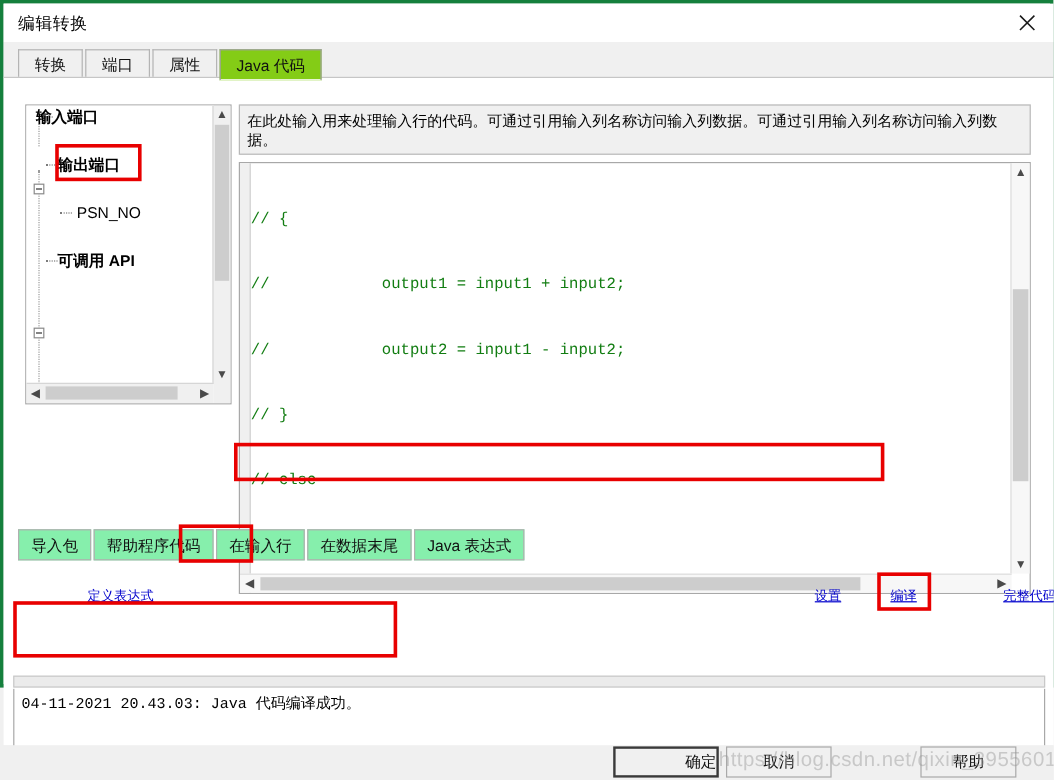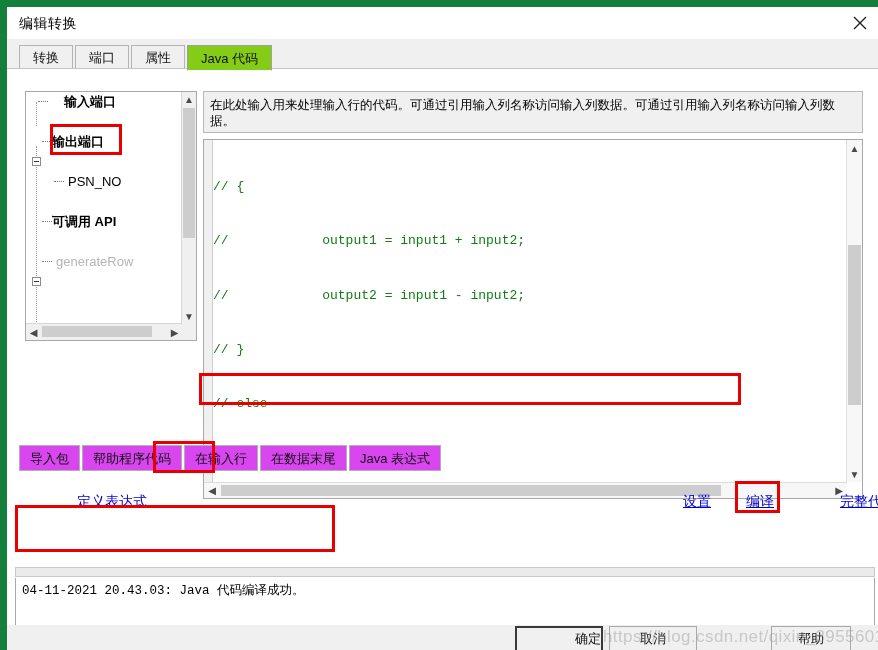--- a/index.html
+++ b/index.html
@@ -1,21 +1,21 @@
 <!DOCTYPE html>
 <html><head>
 <meta charset="utf-8">
 <style>
   html,body{margin:0;padding:0;}
   body{
     width:878px;height:650px;overflow:hidden;
     font-family:"Liberation Sans","DejaVu Sans",sans-serif;
     font-size:12px;color:#000;background:#f0f0f0;
   }
-  .window{position:relative;width:878px;height:650px;background:#f0f0f0;border:7px solid #15803d;box-sizing:border-box;}
+  .window{position:relative;width:878px;height:573px;background:#f0f0f0;border:3px solid #15803d;box-sizing:border-box;}
 
   
   .titlebar{position:absolute;left:0;top:0;width:876px;height:32px;background:#ffffff;box-sizing:border-box;}
   .title-text{position:absolute;left:12px;top:8px;font-size:14px;color:#000;letter-spacing:.5px;}
   .close-btn{position:absolute;right:0;top:0;width:46px;height:32px;display:flex;align-items:center;justify-content:center;cursor:default;}
   .close-btn svg{display:block;}
 
   
   .tabstrip{position:absolute;left:0;top:32px;width:876px;height:30px;background:#f0f0f0;}
   .tabs{position:absolute;left:12px;top:6px;height:26px;display:flex;align-items:flex-start;}
@@ -63,24 +63,24 @@
     white-space:pre;color:#127d12;
   }
   .code .ln{height:18.1px;}
   .ed-vscroll{position:absolute;right:0;top:0;width:15px;bottom:16px;background:#f7f7f7;border-left:1px solid #dcdcdc;}
   .ed-hscroll{position:absolute;left:0;right:15px;bottom:0;height:15px;background:#f7f7f7;border-top:1px solid #dcdcdc;}
   .ed-vscroll .sb-arrow{left:0;width:15px;height:16px;}
   .ed-hscroll .sb-arrow{top:0;height:15px;width:16px;}
 
   
   .btabs{position:absolute;left:12px;top:376px;display:flex;}
-  .btab{height:26px;line-height:26px;padding:0 10px;margin-right:2px;background:#d946ef;border:1px solid #b0b0b0;font-size:13px;color:#111;box-sizing:border-box;}
-
-  
-  .link{position:absolute;color:#0000cc;text-decoration:underline;font-size:14px;cursor:default;white-space:nowrap;}
+  .btab{height:26px;line-height:26px;padding:0 10px;margin-right:2px;background:#86efac;border:1px solid #b0b0b0;font-size:13px;color:#111;box-sizing:border-box;}
+
+  
+  .link{position:absolute;color:#0000cc;text-decoration:underline;font-size:11px;cursor:default;white-space:nowrap;}
 
   
   .logbar{position:absolute;left:8px;top:498px;width:860px;height:10px;background:#ebebeb;border:1px solid #c8c8c8;box-sizing:border-box;}
   .logbox{position:absolute;left:8px;top:509px;width:860px;height:100px;background:#ffffff;border:1px solid #a8a8a8;border-top:none;box-sizing:border-box;padding:4px 6px;
     font-family:"Liberation Mono","DejaVu Sans Mono",monospace;font-size:12.5px;color:#000;}
 
   
   .footer{position:absolute;left:0;top:618px;width:876px;height:30px;background:#f0f0f0;}
   .fbtn{position:absolute;top:1px;height:26px;line-height:24px;text-align:center;background:#f0f0f0;border:1px solid #a9a9a9;font-size:13px;color:#111;box-sizing:border-box;}
   .fbtn.default{border:2px solid #3a3a3a;line-height:22px;text-align:right;}
@@ -119,44 +119,40 @@
   <div class="content">
 
     <div class="tree-box">
       <div class="tree-inner">
 
         <div class="vline" style="top:10px;height:24px;"></div>
         <div class="vline" style="top:54px;height:180px;"></div>
 
         <div class="tree-node" style="top:0;">
           <span class="dots" style="left:12px;"></span>
-          <span class="lbl nd-bold" style="left:38px;">输入端口</span>
+          <span class="lbl nd-bold" style="left:8px;">输入端口</span>
         </div>
 
         <div class="tree-node" style="top:20px;">
           <span class="exp" style="top:25px;"></span>
           <span class="dots" style="left:16px;"></span>
           <span class="lbl nd-bold" style="left:26px;">输出端口</span>
         </div>
 
         <div class="tree-node" style="top:40px;">
           <span class="dots" style="left:28px;"></span>
           <span class="lbl" style="left:42px;">PSN_NO</span>
         </div>
 
         <div class="tree-node" style="top:60px;">
           <span class="exp" style="top:65px;"></span>
           <span class="dots" style="left:16px;"></span>
           <span class="lbl nd-bold" style="left:26px;">可调用 API</span>
         </div>
 
-        <div class="tree-node" style="top:80px;">
-          <span class="dots" style="left:16px;"></span>
-          <span class="lbl nd-dim" style="left:30px;">generateRow</span>
-        </div>
 
       </div>
 
       <div class="tree-vscroll">
         <div class="sb-arrow" style="top:0;">▲</div>
         <div class="sb-thumb" style="left:1px;top:16px;width:12px;height:130px;"></div>
         <div class="sb-arrow" style="bottom:0;">▼</div>
       </div>
 
       <div class="tree-hscroll">

